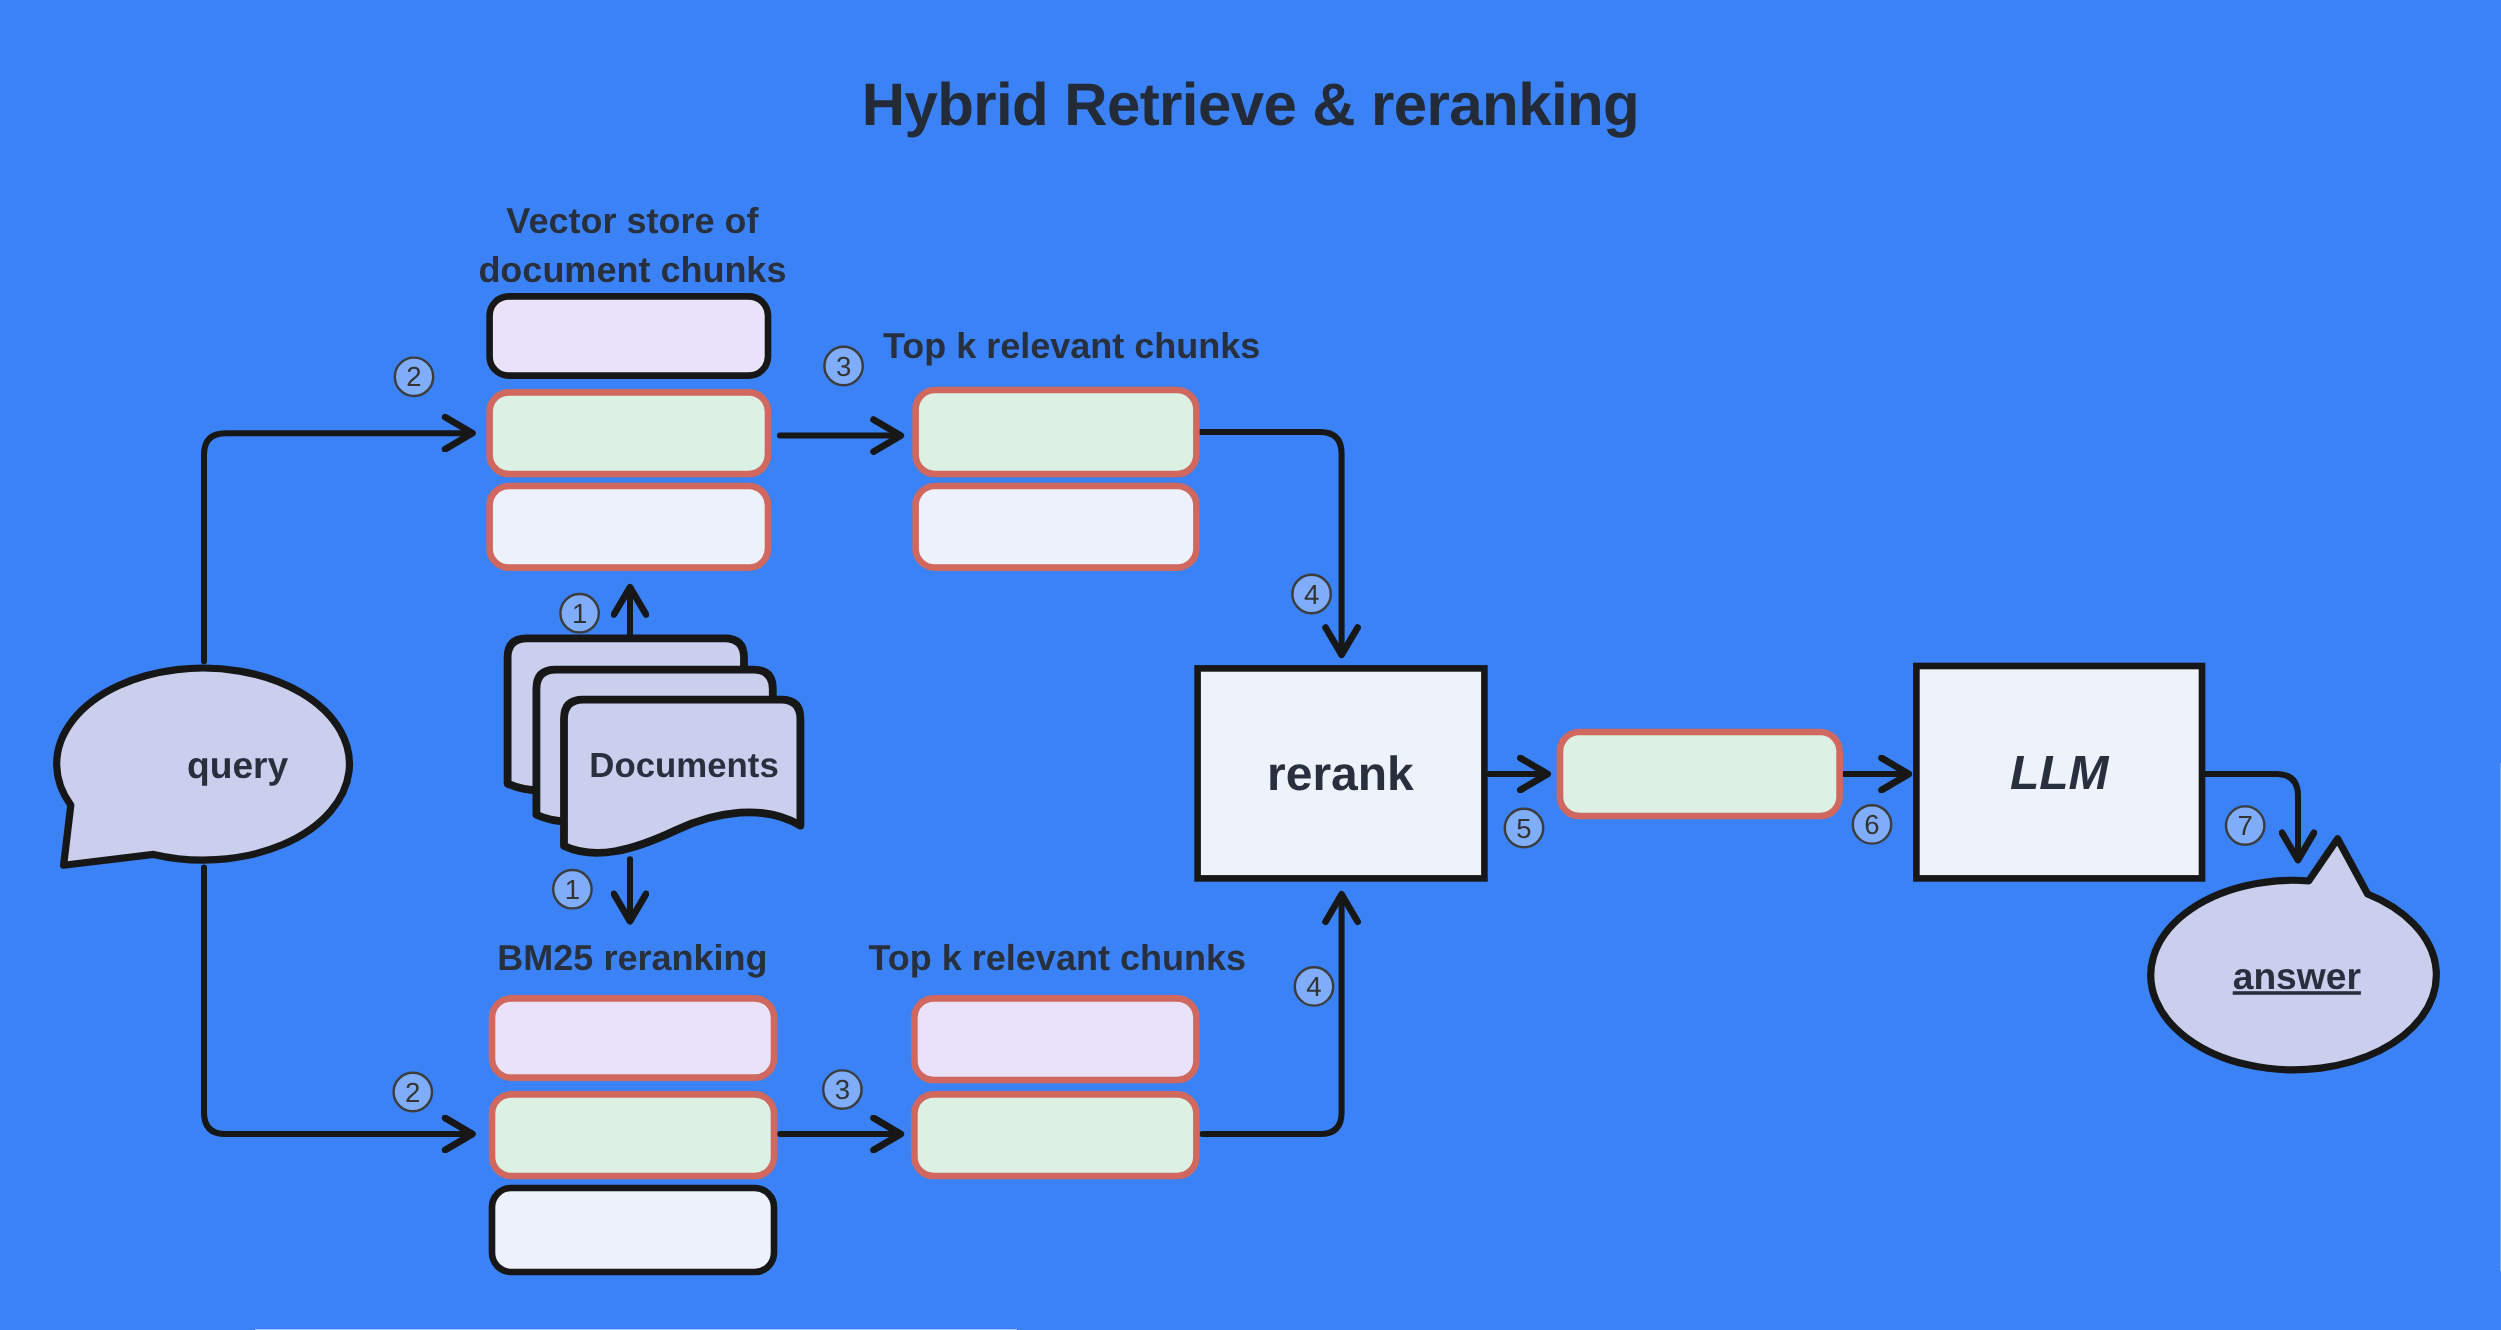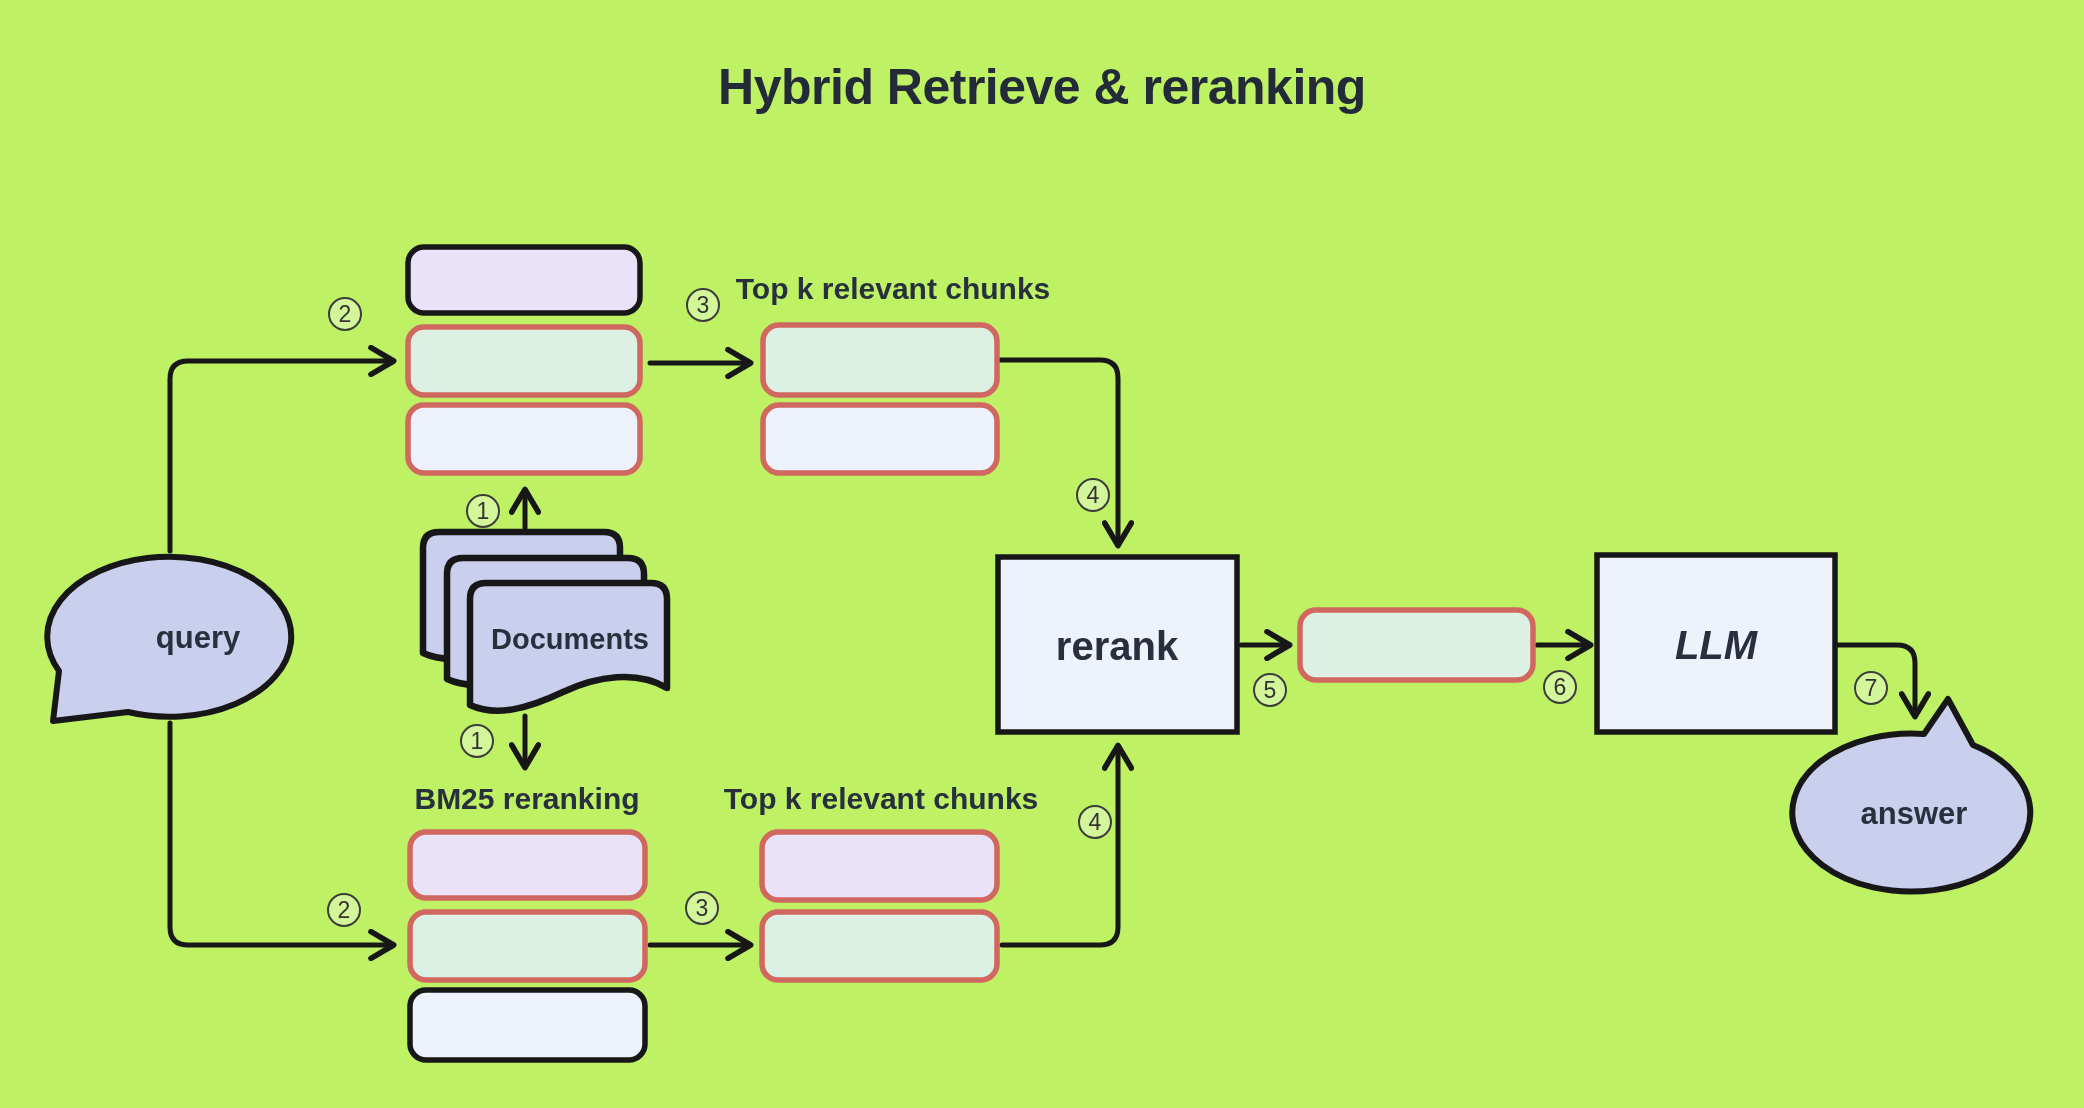--- a/index.html
+++ b/index.html
@@ -1,17 +1,17 @@
 <!DOCTYPE html>
 <html><head>
 <meta charset="utf-8">
 <style>
   html,body{margin:0;padding:0;background:#faf8f4;}
   .canvas{
-    position:relative;width:2084px;height:1108px;background:#bef264;
+    position:relative;width:2084px;height:1108px;background:#3b82f6;
     font-family:"Liberation Sans","DejaVu Sans",sans-serif;color:#2a3240;overflow:hidden;
   }
   svg.layer{position:absolute;left:0;top:0;}
   .lbl{position:absolute;font-weight:700;color:#28303e;white-space:pre-line;text-align:center;}
   .title{left:0;right:0;top:58px;font-size:50px;letter-spacing:-0.5px;color:#242b38;}
   .caption{transform:translateX(-50%);font-size:30px;line-height:1.38;}
   .inshape{transform:translate(-50%,-50%);font-size:31px;}
   .big{font-size:40px;}
   .step{
     position:absolute;width:34px;height:34px;border:2px solid #3c3c3c;border-radius:50%;
@@ -80,28 +80,30 @@
 
     <rect x="1597" y="555" width="238" height="177" fill="#eef2fb" stroke="#171717" stroke-width="5.5"></rect>
 
     <path d="M128,712 A122,80 0 1 0 59,671 L53,721 Z" fill="#c9cfec" stroke="#171717" stroke-width="6" stroke-linejoin="round"></path>
 
     <path d="M1973,745 A119,79 0 1 1 1924,734 L1948,699 Z" fill="#c9cfec" stroke="#171717" stroke-width="6" stroke-linejoin="round"></path>
   </svg>
 
   <div class="lbl title">Hybrid Retrieve &amp; reranking</div>
 
+  <div class="lbl caption" style="left:527px;top:164px;">Vector store of
+document chunks</div>
   <div class="lbl caption" style="left:893px;top:268px;">Top k relevant chunks</div>
   <div class="lbl inshape" style="left:570px;top:639px;font-size:29px;">Documents</div>
   <div class="lbl caption" style="left:527px;top:778px;">BM25 reranking</div>
   <div class="lbl caption" style="left:881px;top:778px;">Top k relevant chunks</div>
   <div class="lbl inshape" style="left:170px;top:638px;margin-left:28px;">query</div>
   <div class="lbl inshape big" style="left:1117px;top:646px;">rerank</div>
   <div class="lbl inshape big" style="left:1716px;top:645px;font-style:italic;">LLM</div>
-  <div class="lbl inshape" style="left:1914px;top:814px;">answer</div>
+  <div class="lbl inshape" style="left:1914px;top:814px;text-decoration:underline;">answer</div>
 
   <div class="step" style="left:345px;top:314px;">2</div>
   <div class="step" style="left:703px;top:305px;">3</div>
   <div class="step" style="left:483px;top:511px;">1</div>
   <div class="step" style="left:477px;top:741px;">1</div>
   <div class="step" style="left:344px;top:910px;">2</div>
   <div class="step" style="left:702px;top:908px;">3</div>
   <div class="step" style="left:1093px;top:495px;">4</div>
   <div class="step" style="left:1095px;top:822px;">4</div>
   <div class="step" style="left:1270px;top:690px;">5</div>

